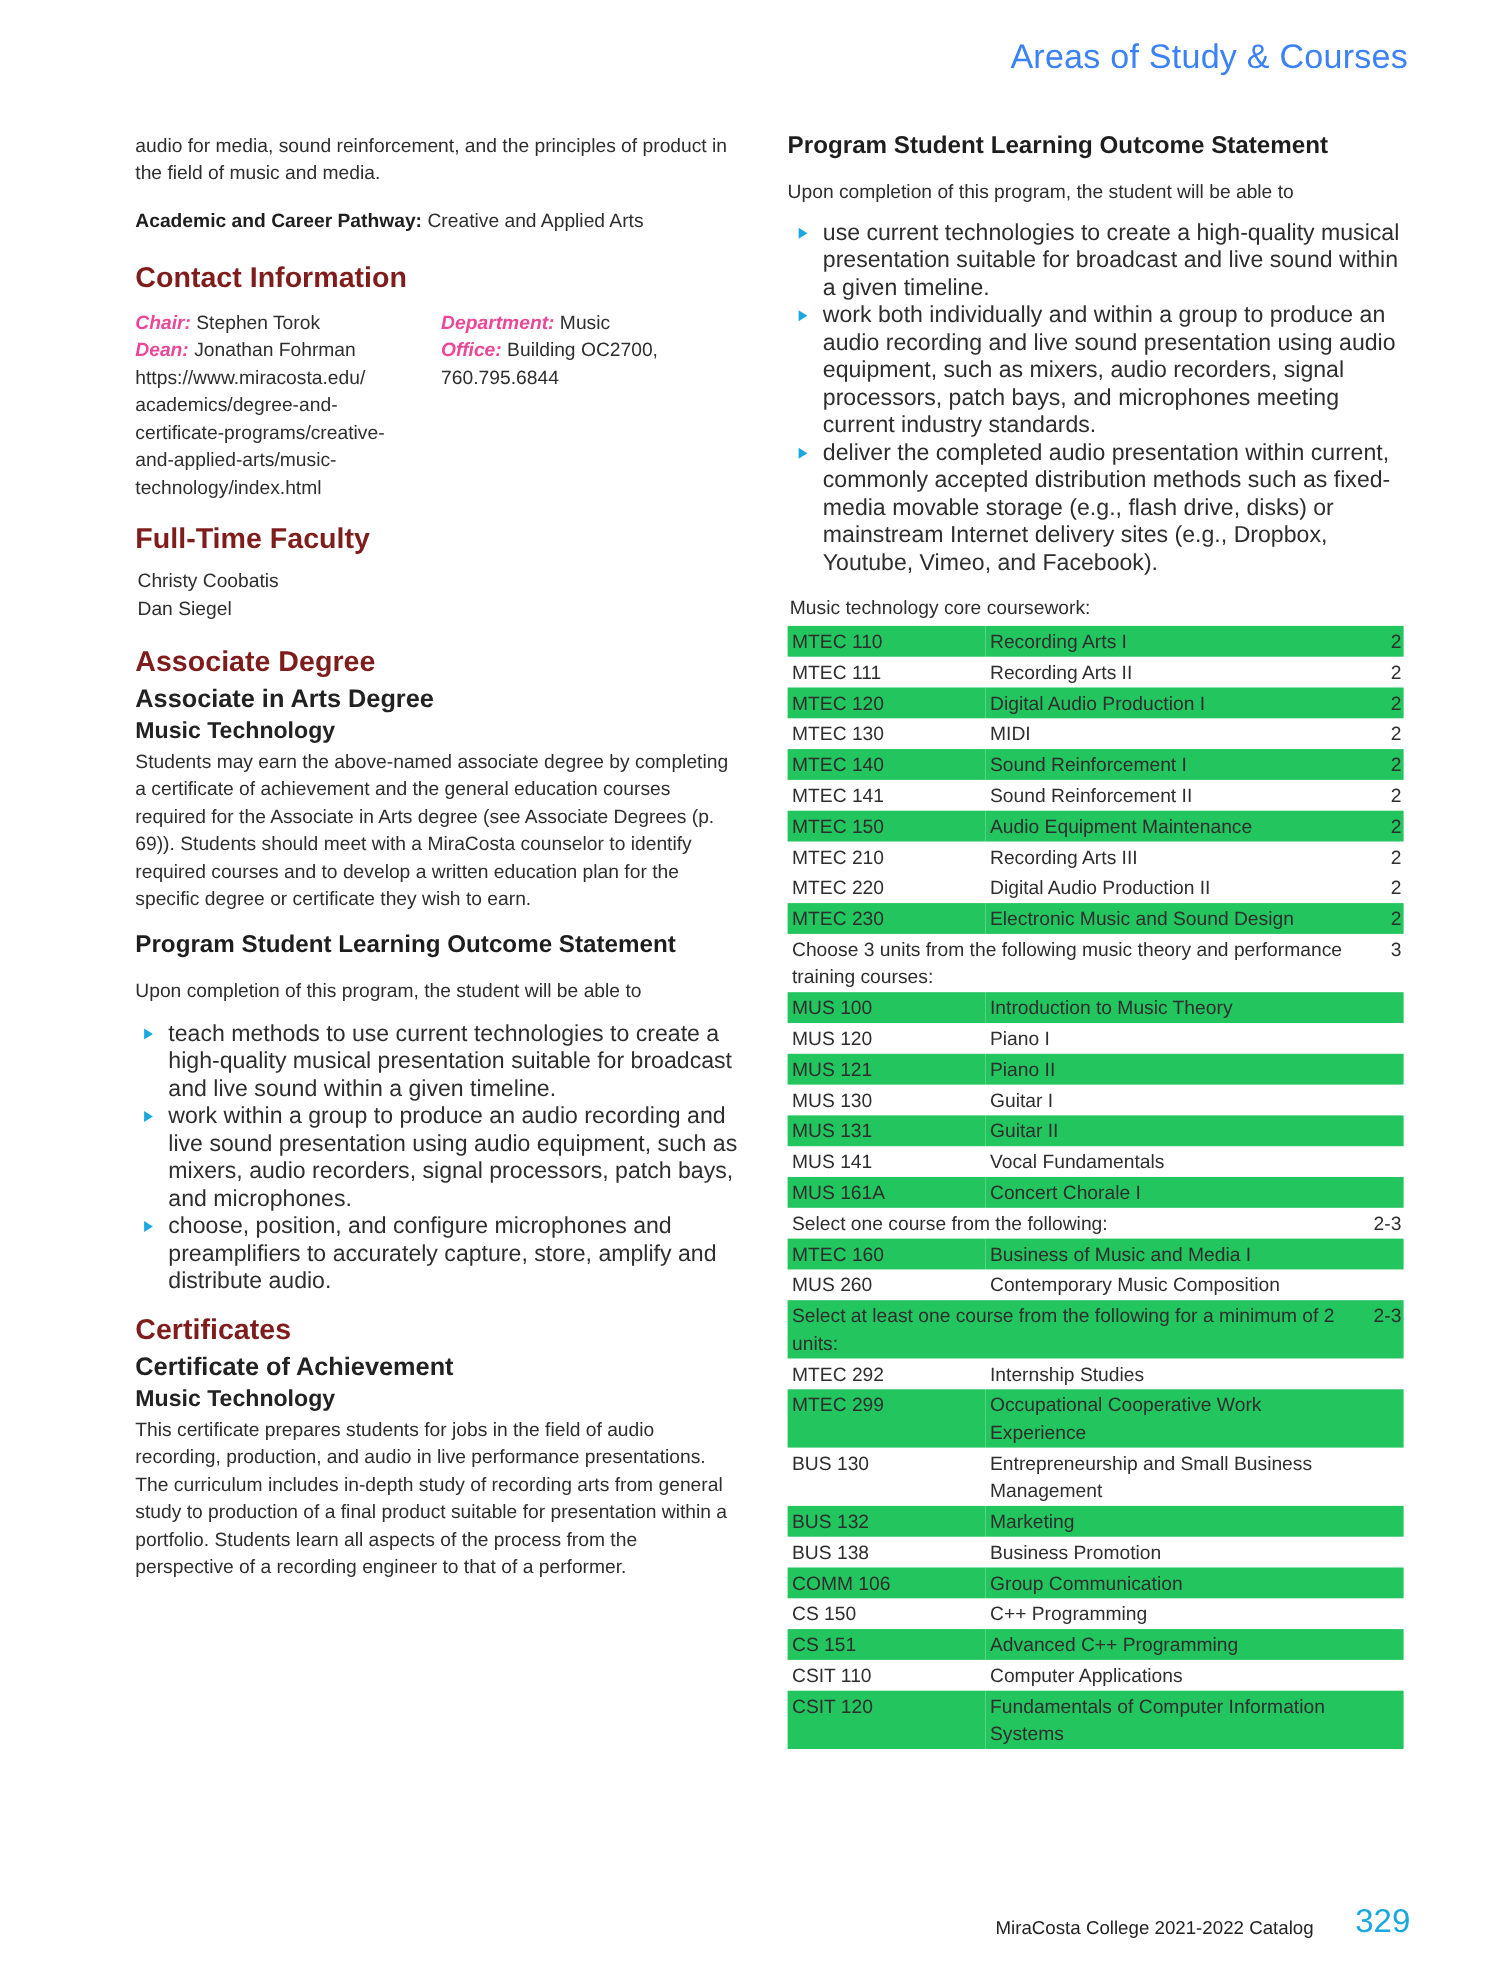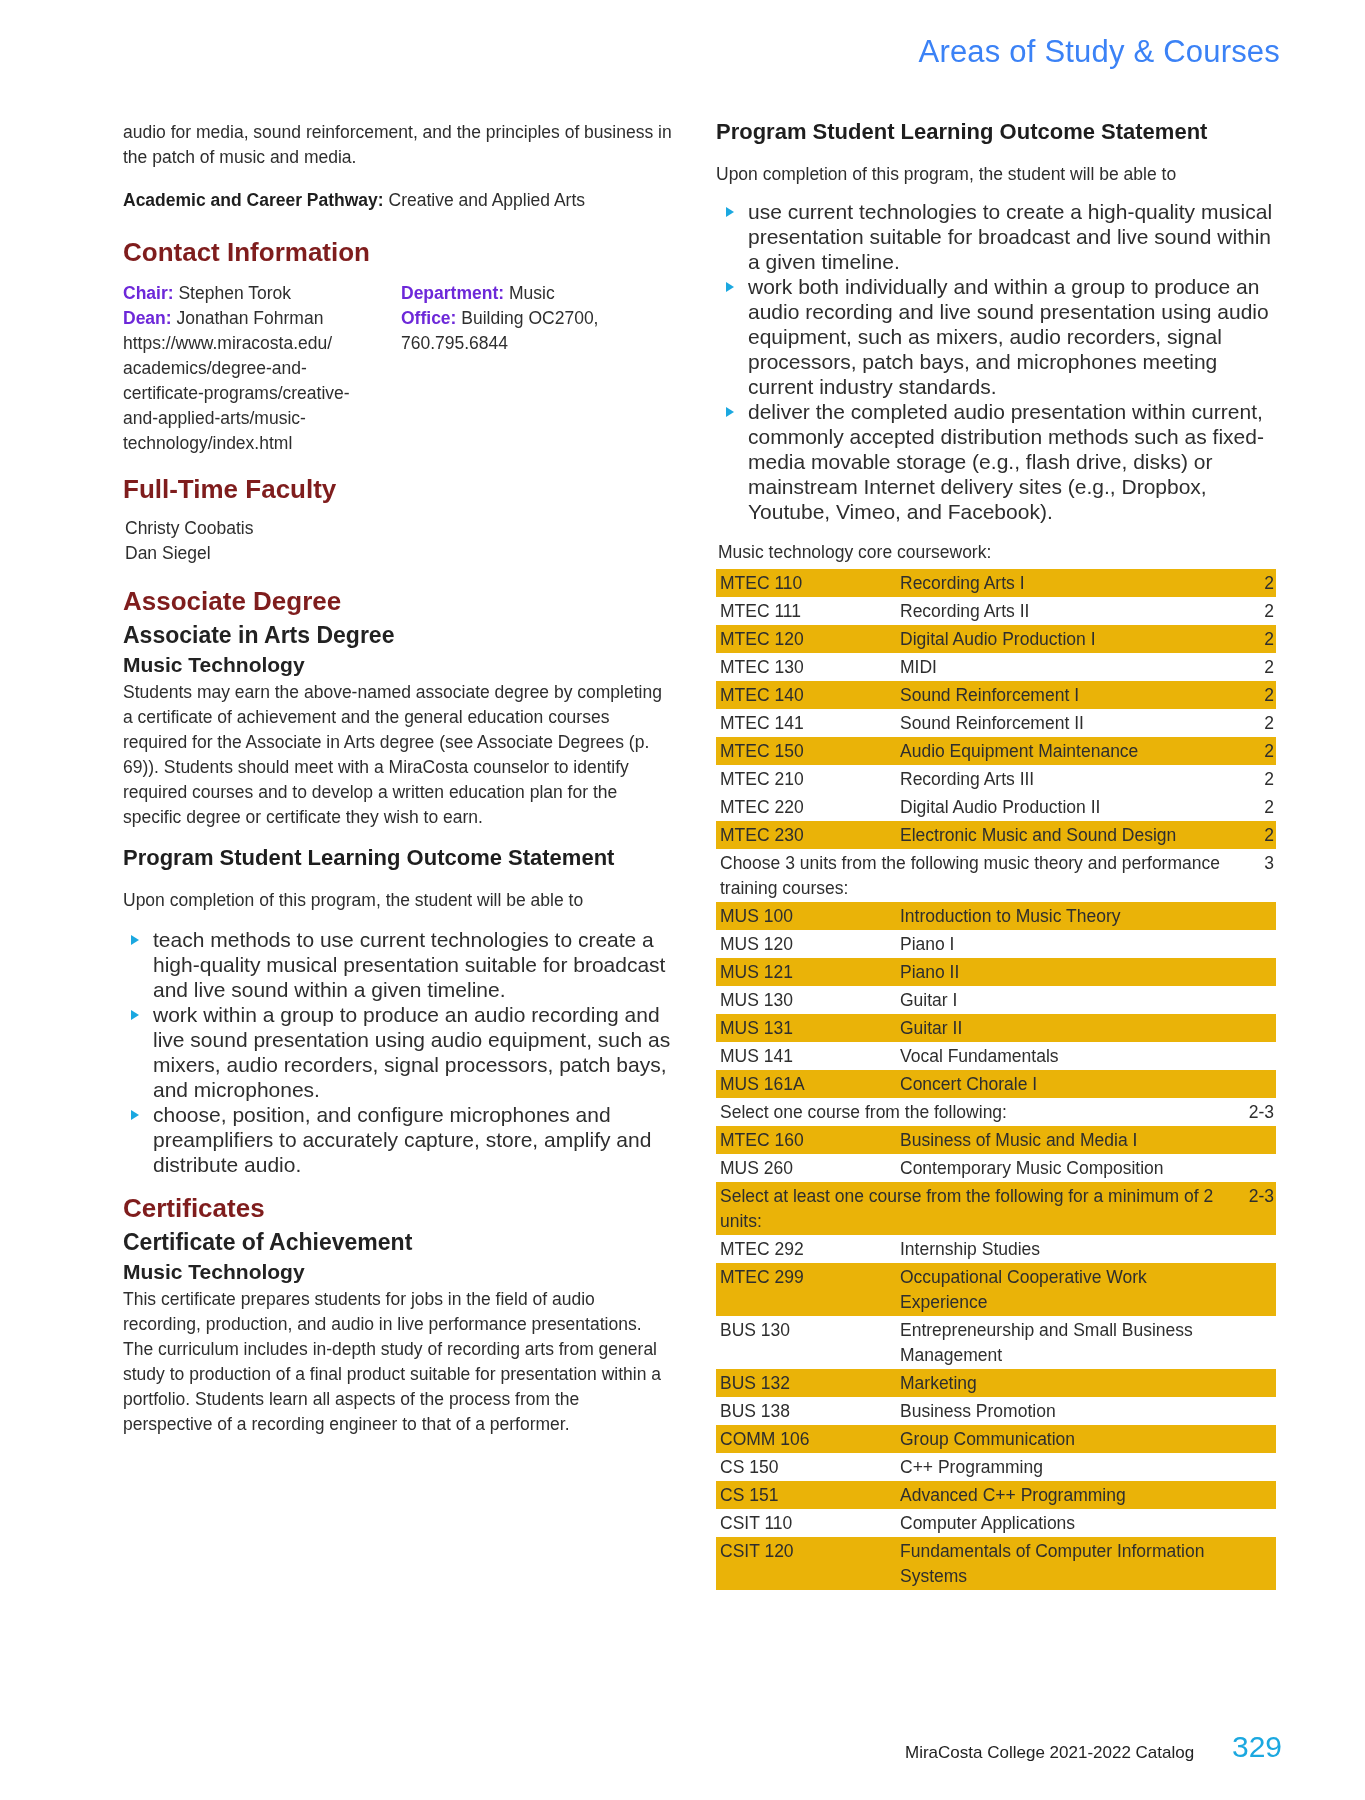--- a/index.html
+++ b/index.html
@@ -21,48 +21,48 @@
     font-size: 26px; font-weight: bold; color: #7f1d1d; margin: 0; line-height: 34px;
   }
   .h-black { font-size: 23px; font-weight: bold; color: #222; margin: 0; line-height: 30px; }
   .h-sub { font-size: 21px; font-weight: bold; color: #222; margin: 0; line-height: 30px; }
   .h-small { font-size: 22px; font-weight: bold; color: #1e1e1e; margin: 0; line-height: 24px; }
 
   .contact { display: flex; margin-top: 12px; }
   .contact .c1 { width: 278px; }
   .contact .c2 { flex: 1; }
   .contact .line { font-size: 17.5px; line-height: 25px; color: #2e2e2e; }
-  .contact .line b { color: #6d28d9; }
+  .contact .line b { color: #ec4899; font-style: italic; }
 
   ul.bullets { list-style: none; margin: 0; padding: 0 0 0 30px; }
   ul.bullets li { position: relative; font-size: 21px; line-height: 25px; color: #2e2e2e; }
   ul.bullets li .tri {
     position: absolute; left: -22px; top: 8px; width: 0; height: 0;
     border-top: 5px solid transparent; border-bottom: 5px solid transparent;
     border-left: 8px solid #1ba8e0;
   }
 
   table.courses { width: 560px; border-collapse: collapse; margin-top: 4px; }
   table.courses td { font-size: 17.5px; line-height: 25px; color: #2e2e2e; padding: 2px 4px 1px 4px; vertical-align: top; }
-  table.courses tr.shade td { background: #eab308; }
+  table.courses tr.shade td { background: #22c55e; }
   table.courses td.code { width: 172px; }
   table.courses td.units { width: 40px; text-align: right; padding-right: 2px; }
   table.courses tr.indent td.code { width: 150px; }
   table.courses td.span { padding-right: 10px; }
 
   .footer-text { position: absolute; left: 905px; top: 1743px; font-size: 17px; color: #222; }
   .footer-page { position: absolute; left: 1232px; top: 1730px; font-size: 30px; color: #1ba8e0; }
 </style>
 </head>
 <body>
 
 <div class="running-head">Areas of Study &amp; Courses</div>
 
 <div class="col-left">
-  <p class="p">audio for media, sound reinforcement, and the principles of business in the patch of music and media.</p>
+  <p class="p">audio for media, sound reinforcement, and the principles of product in the field of music and media.</p>
   <p class="p mt18"><b>Academic and Career Pathway:</b> <span>Creative and Applied Arts</span></p>
 
   <h2 class="h-blue" style="margin-top:22px">Contact Information</h2>
   <div class="contact">
     <div class="c1">
       <div class="line"><b>Chair:</b> <span>Stephen Torok</span></div>
       <div class="line"><b>Dean:</b> <span>Jonathan Fohrman</span></div>
       <div>
         <div class="line">https://www.miracosta.edu/</div>
         <div class="line">academics/degree-and-</div>

